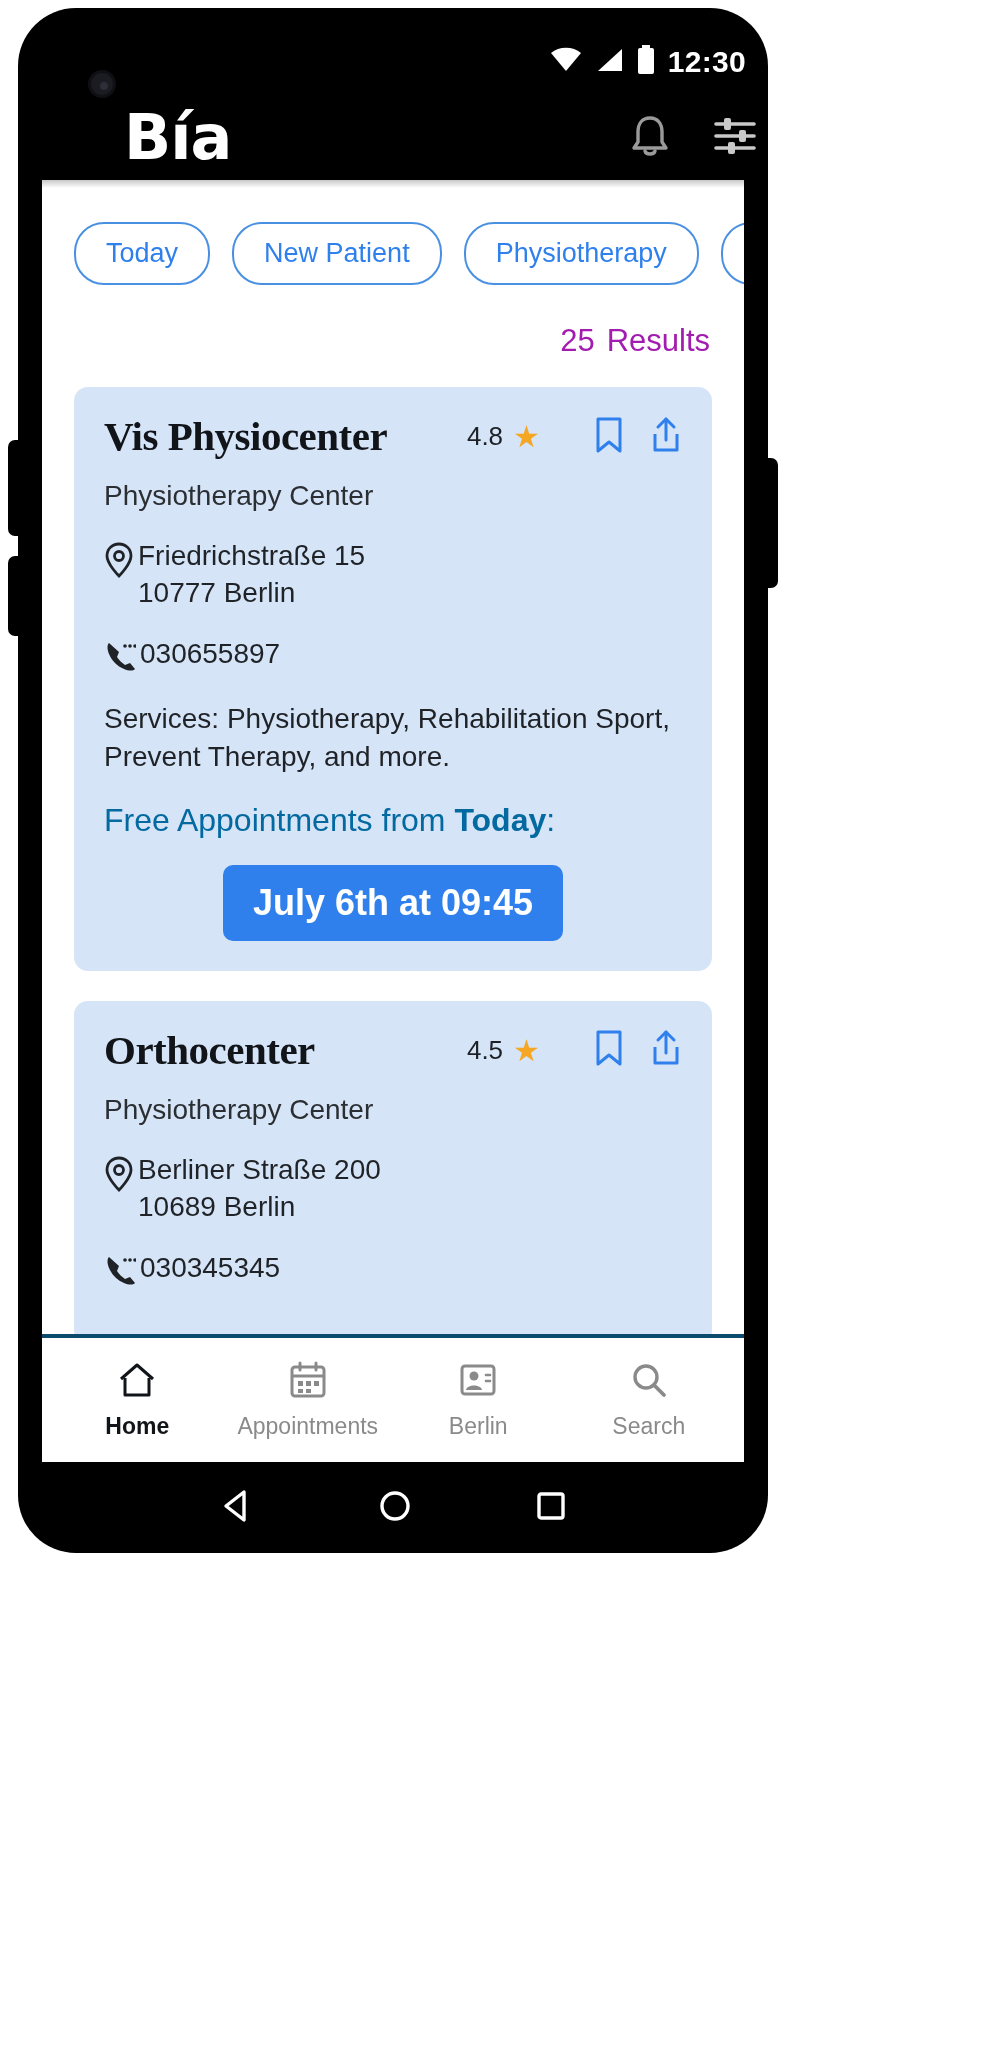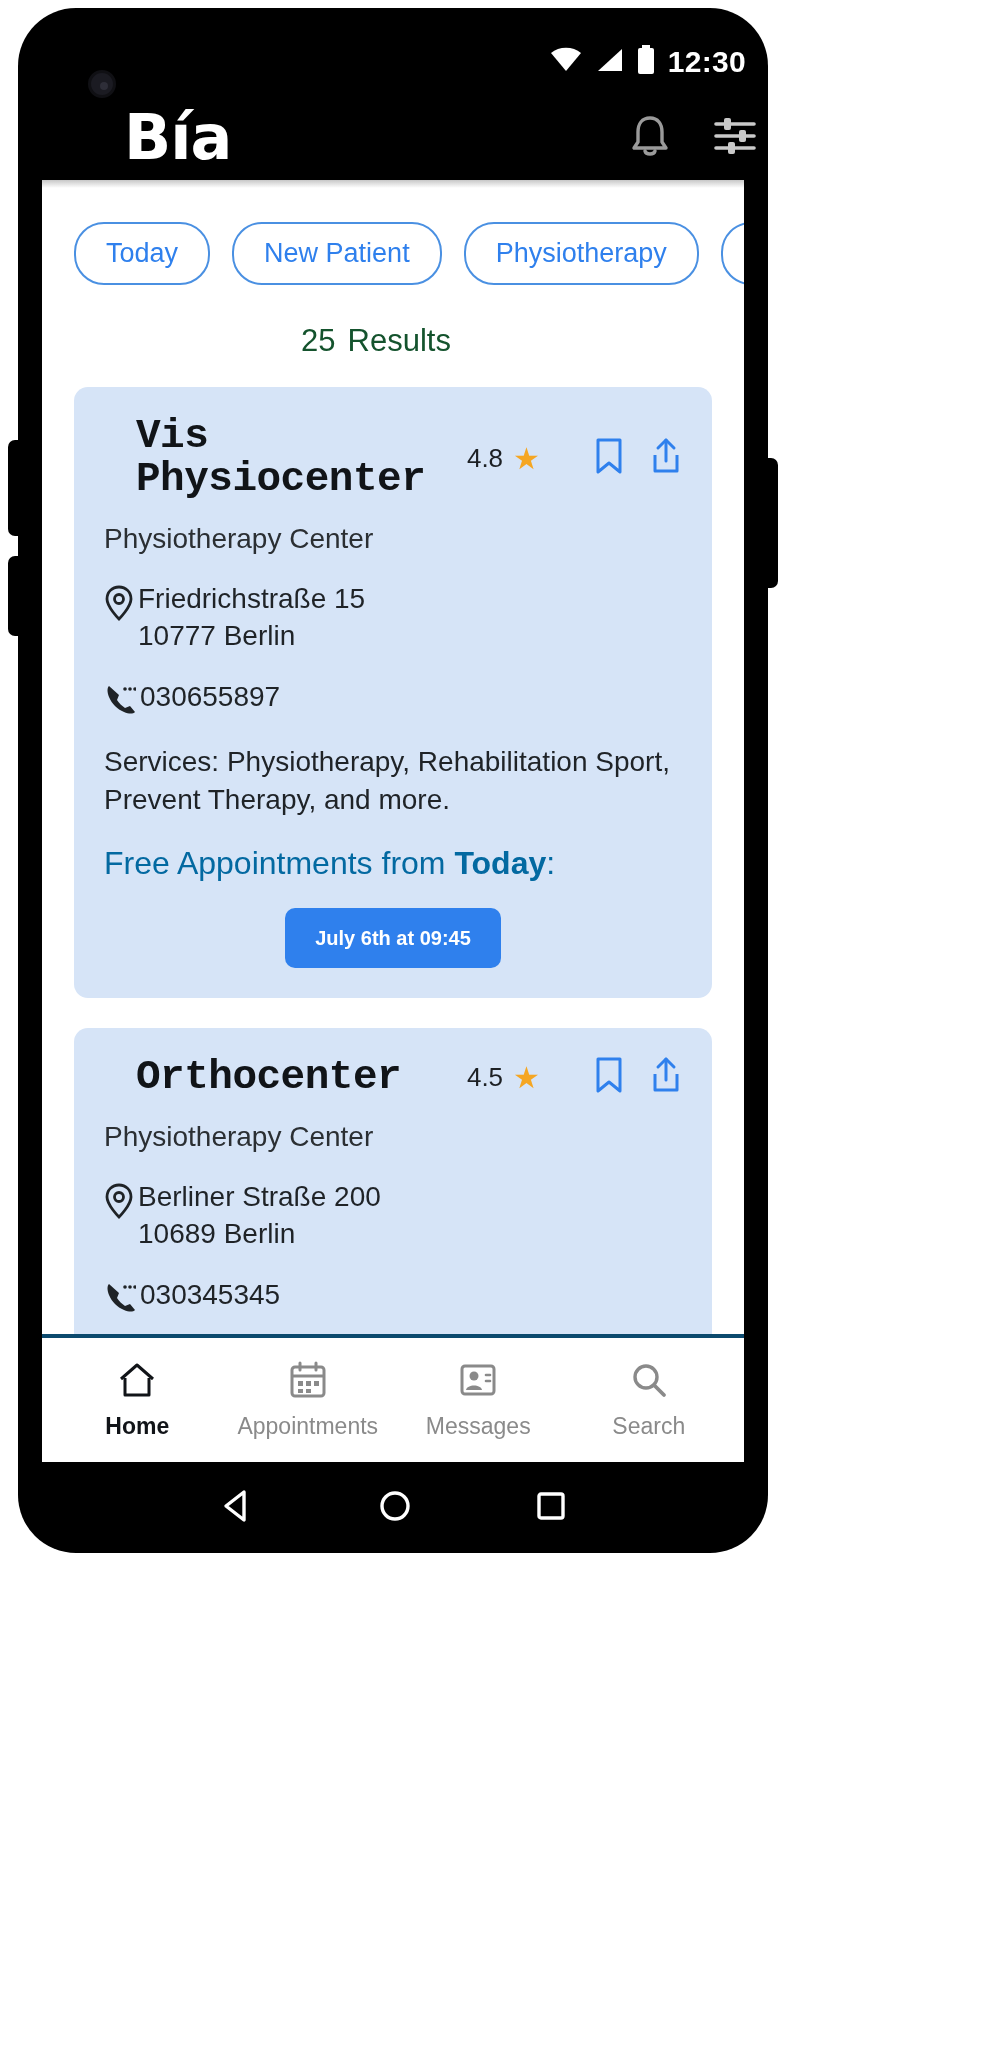--- a/index.html
+++ b/index.html
@@ -79,38 +79,38 @@
   }
   .chip {
     border: 2px solid #4a90e2; border-radius: 30px;
     color: #2f80ed; background: #ffffff;
     font-size: 27px; padding: 16px 30px; line-height: 1;
     flex: 0 0 auto;
   }
 
   
   #results-row {
-    display: flex; justify-content: center; align-items: baseline;
+    display: flex; justify-content: flex-end; align-items: baseline;
     gap: 12px; padding: 38px 34px 0 0;
-    color: #14532d; font-size: 31px;
+    color: #a21caf; font-size: 31px;
   }
 
   
   #cards { padding: 28px 32px 0 32px; }
   .card {
     background: #d6e4f7; border-radius: 14px;
     padding: 28px 30px 30px 30px; margin-bottom: 30px;
   }
   .card-head {
     display: flex; align-items: center; gap: 0; margin-bottom: 22px;
   }
   .card-title {
     font-size: 41px; font-weight: bold; color: #111418;
-    font-family: Liberation Mono, monospace; letter-spacing: -0.5px;
-    flex: 1 1 auto; line-height: 1.05; margin-left: 32px;
+    font-family: Liberation Serif, serif; letter-spacing: -0.5px;
+    flex: 1 1 auto; line-height: 1.05;
   }
   .card-rating {
     font-size: 26px; color: #1d2024; margin-right: 10px; white-space: nowrap; text-align: center;
   }
   .star { color: #f5a623; font-size: 30px; margin-right: 28px; }
   .head-ico { margin-left: 26px; }
   .card-sub {
     font-size: 28px; color: #2b2f33; margin-bottom: 26px;
   }
   .info-row {
@@ -121,21 +121,21 @@
   .card-services {
     font-size: 28px; color: #1f2327; line-height: 1.35; margin: 22px 0 26px 0;
   }
   .card-free {
     font-size: 32px; color: #0369a1; margin-bottom: 26px;
   }
   .card-free b { font-weight: bold; }
   .appt-wrap { display: flex; justify-content: center; }
   .appt-btn {
     background: #2f80ed; color: #ffffff; border: none;
-    border-radius: 10px; font-size: 20px; font-weight: bold;
+    border-radius: 10px; font-size: 36px; font-weight: bold;
     padding: 20px 30px; line-height: 1;
     font-family: "Liberation Sans", sans-serif;
   }
 
   
   #bottom-nav {
     position: absolute; left: 0; bottom: 0; width: 702px; height: 128px;
     background: #ffffff; border-top: 4px solid #0c4a6e;
     display: flex; align-items: center; justify-content: space-around;
     padding: 0 10px;
@@ -365,21 +365,21 @@
       <div class="nav-item">
         <span>
           <svg width="38" height="38" viewBox="0 0 38 38">
             <rect x="3" y="5" width="32" height="28" rx="3" fill="none" stroke="#8a8a8a" stroke-width="3"></rect>
             <circle cx="15" cy="15" r="4.5" fill="#8a8a8a"></circle>
             <path d="M7 29 C8 23 22 23 23 29" fill="#8a8a8a"></path>
             <line x1="27" y1="14" x2="31" y2="14" stroke="#8a8a8a" stroke-width="2.6" stroke-linecap="round"></line>
             <line x1="27" y1="20" x2="31" y2="20" stroke="#8a8a8a" stroke-width="2.6" stroke-linecap="round"></line>
           </svg>
         </span>
-        <span class="nav-label">Messages</span>
+        <span class="nav-label">Berlin</span>
       </div>
 
 
       <div class="nav-item">
         <span>
           <svg width="38" height="38" viewBox="0 0 38 38">
             <circle cx="16" cy="16" r="11" fill="none" stroke="#8a8a8a" stroke-width="3.4"></circle>
             <line x1="24" y1="24" x2="34" y2="34" stroke="#8a8a8a" stroke-width="3.8" stroke-linecap="round"></line>
           </svg>
         </span>

